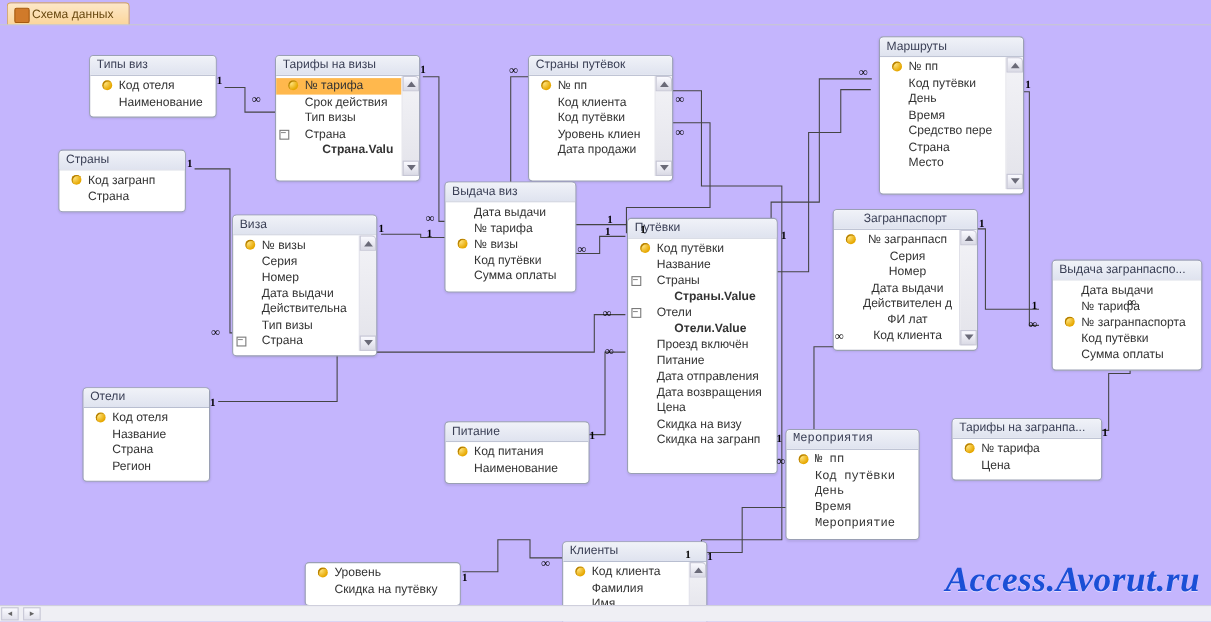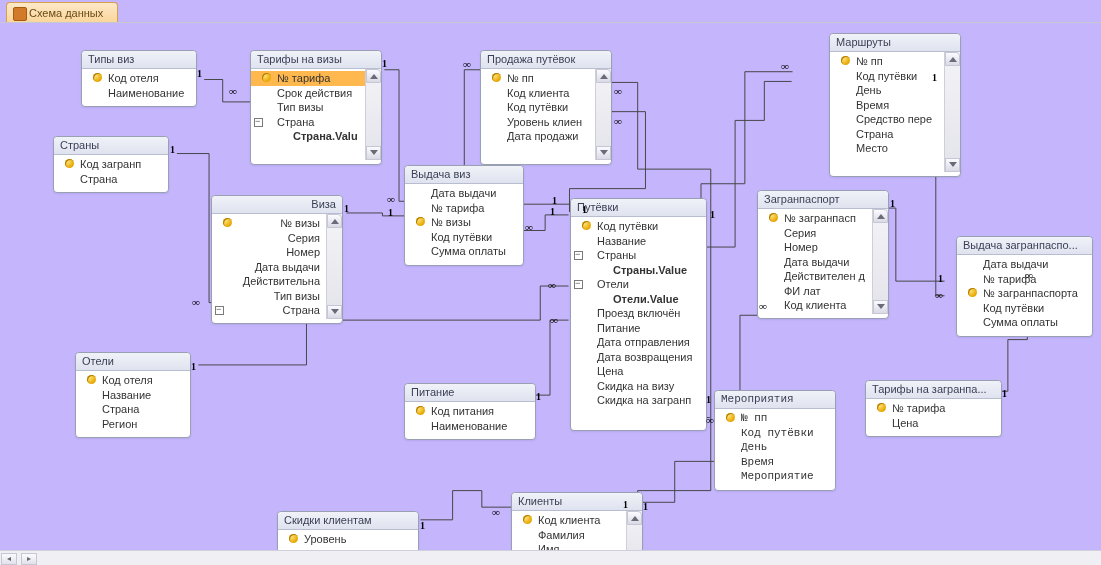--- a/index.html
+++ b/index.html
@@ -75,20 +75,21 @@
         <path d="M522 213 L545 213 L545 197 L569 197" fill="none" stroke="#444" stroke-width="1"></path>
         <path d="M534 382 L550 382 L550 305 L569 305" fill="none" stroke="#444" stroke-width="1"></path>
         <path d="M705 405 L714 405" fill="none" stroke="#444" stroke-width="1"></path>
         <path d="M887 190 L905 190 L905 265 L955 265" fill="none" stroke="#444" stroke-width="1"></path>
         <path d="M929 62 L946 62 L946 280 L955 280" fill="none" stroke="#444" stroke-width="1"></path>
         <path d="M1000 378 L1020 378 L1020 325 L1040 325 L1040 251 L1050 251" fill="none" stroke="#444" stroke-width="1"></path>
         <path d="M417 510 L450 510 L450 480 L480 480 L480 497 L510 497" fill="none" stroke="#444" stroke-width="1"></path>
         <path d="M640 492 L678 492 L678 450 L745 450 L745 300 L780 300 L780 281" fill="none" stroke="#444" stroke-width="1"></path>
         <path d="M705 230 L740 230 L740 100 L770 100 L770 60 L798 60" fill="none" stroke="#444" stroke-width="1"></path>
       </svg>
+  <div class="wm">Access.Avorut.ru</div>
 <div class="tbl" style="left: 81px; top: 27px; width: 114px;">
         <div class="hdr">Типы виз</div>
         <div class="body">
           <ul style="height: 33px;">
             <li class="pk">Код отеля</li>
             <li>Наименование</li>
           </ul>
         </div>
       </div>
       <div class="tbl" style="left: 250px; top: 27px; width: 130px;">
@@ -101,36 +102,36 @@
             <li class="tree">Страна</li>
             <li class="indent">Страна.Valu</li>
           </ul>
           <div class="sb" style="height: 91px;">
             <div class="up"></div>
             <div class="dn"></div>
           </div>
         </div>
       </div>
       <div class="tbl" style="left: 480px; top: 27px; width: 130px;">
-        <div class="hdr">Продажа путёвок</div>
+        <div class="hdr">Страны путёвок</div>
         <div class="body">
           <ul style="height: 91px;">
             <li class="pk">№ пп</li>
             <li>Код клиента</li>
             <li>Код путёвки</li>
             <li>Уровень клиен</li>
             <li>Дата продажи</li>
           </ul>
           <div class="sb" style="height: 91px;">
             <div class="up"></div>
             <div class="dn"></div>
           </div>
         </div>
       </div>
-      <div class="tbl" style="left: 799px; top: 10px; width: 130px; margin-left: 30px;">
+      <div class="tbl" style="left: 799px; top: 10px; width: 130px;">
         <div class="hdr">Маршруты</div>
         <div class="body">
           <ul style="height: 120px;">
             <li class="pk">№ пп</li>
             <li>Код путёвки</li>
             <li>День</li>
             <li>Время</li>
             <li>Средство пере</li>
             <li>Страна</li>
             <li>Место</li>
@@ -155,21 +156,21 @@
         <div class="body">
           <ul style="height: 77px;">
             <li>Дата выдачи</li>
             <li>№ тарифа</li>
             <li class="pk">№ визы</li>
             <li>Код путёвки</li>
             <li>Сумма оплаты</li>
           </ul>
         </div>
       </div>
-      <div class="tbl" style="left: 211px; top: 172px; width: 130px; text-align: right;">
+      <div class="tbl" style="left: 211px; top: 172px; width: 130px;">
         <div class="hdr">Виза</div>
         <div class="body">
           <ul style="height: 105px;">
             <li class="pk">№ визы</li>
             <li>Серия</li>
             <li>Номер</li>
             <li>Дата выдачи</li>
             <li>Действительна</li>
             <li>Тип визы</li>
             <li class="tree">Страна</li>
@@ -193,21 +194,21 @@
             <li>Проезд включён</li>
             <li>Питание</li>
             <li>Дата отправления</li>
             <li>Дата возвращения</li>
             <li>Цена</li>
             <li>Скидка на визу</li>
             <li>Скидка на загранп</li>
           </ul>
         </div>
       </div>
-      <div class="tbl" style="left: 757px; top: 167px; width: 130px;">
+      <div class="tbl" style="left: 757px; top: 167px; width: 130px; text-align: center;">
         <div class="hdr">Загранпаспорт</div>
         <div class="body">
           <ul style="height: 105px;">
             <li class="pk">№ загранпасп</li>
             <li>Серия</li>
             <li>Номер</li>
             <li>Дата выдачи</li>
             <li>Действителен д</li>
             <li>ФИ лат</li>
             <li>Код клиента</li>
@@ -265,21 +266,20 @@
       <div class="tbl" style="left: 865px; top: 357px; width: 135px;">
         <div class="hdr">Тарифы на загранпа...</div>
         <div class="body">
           <ul style="height: 33px;">
             <li class="pk">№ тарифа</li>
             <li>Цена</li>
           </ul>
         </div>
       </div>
       <div class="tbl" style="left: 277px; top: 488px; width: 140px;">
-        <div class="hdr">Скидки клиентам</div>
         <div class="body">
           <ul style="height: 34px;">
             <li class="pk">Уровень</li>
             <li>Скидка на путёвку</li>
           </ul>
         </div>
       </div>
       <div class="tbl" style="left: 511px; top: 469px; width: 130px;">
         <div class="hdr">Клиенты</div>
         <div class="body">

